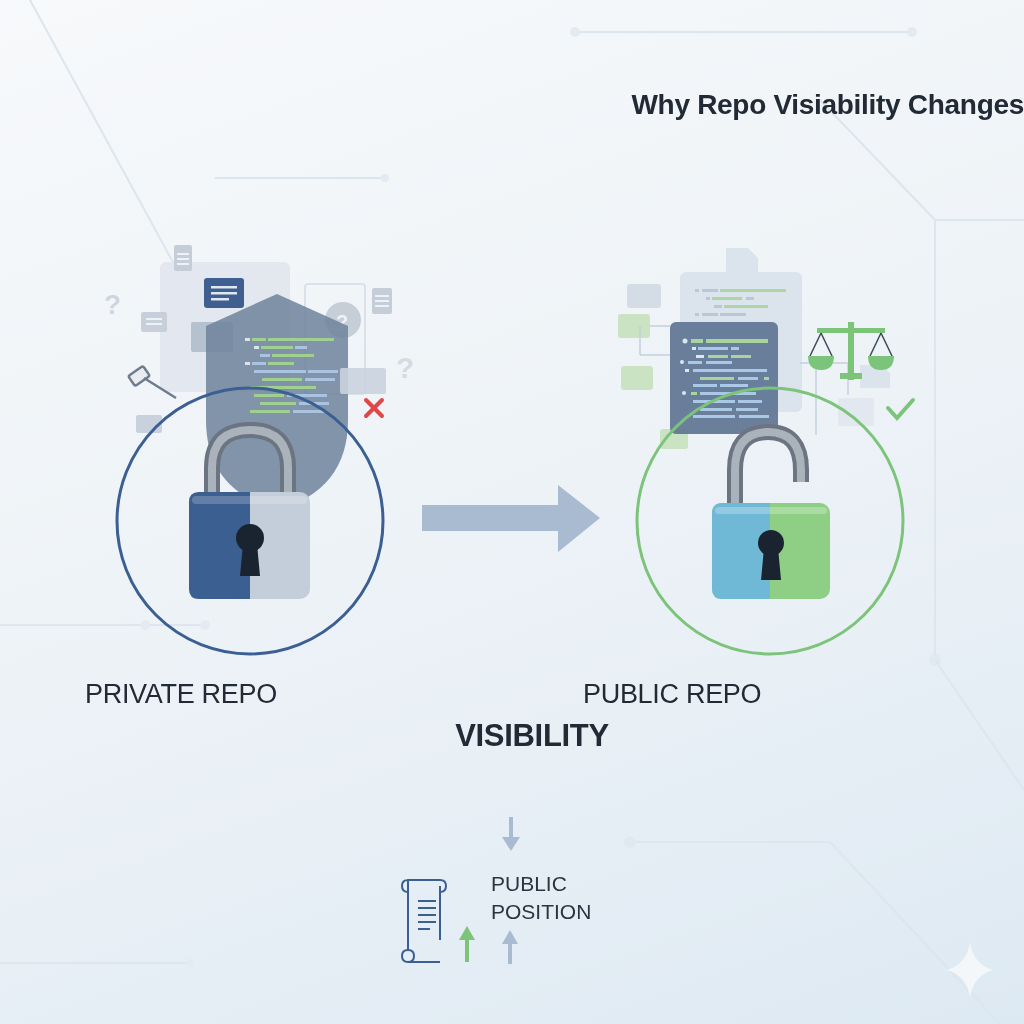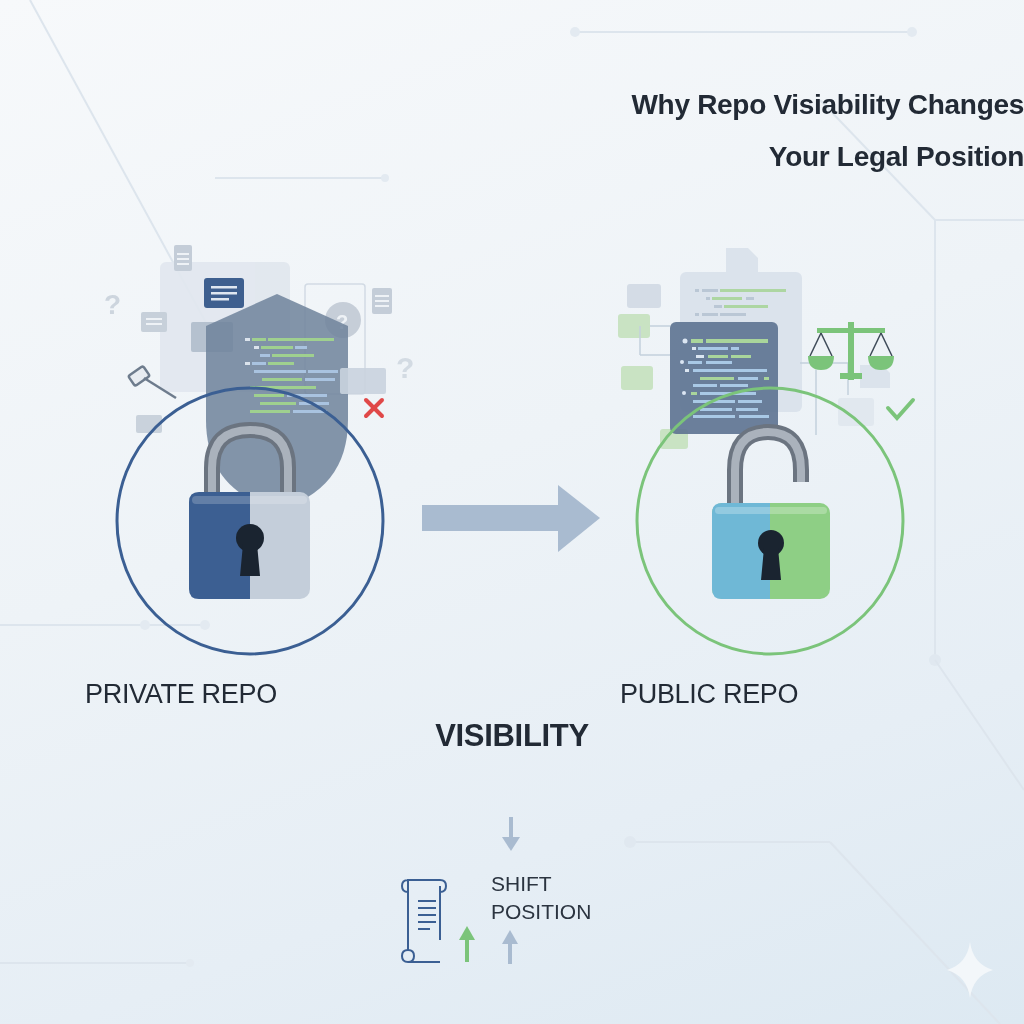--- a/index.html
+++ b/index.html
@@ -17,21 +17,21 @@
       position: absolute; left: 0; top: 62px; width: 1024px;
       text-align: right; font-weight: 700; font-size: 28px; line-height: 52px;
       color: #222a35; letter-spacing: -0.3px; margin-top: 17px;
     }
 
     .repo-label {
       position: absolute; font-size: 27px; color: #222a35; letter-spacing: -0.3px;
       text-align: left; width: 320px;
     }
     .shift-label {
-      position: absolute; left: 362px; top: 716px; width: 300px; text-align: center;
+      position: absolute; left: 382px; top: 716px; width: 300px; text-align: center;
       font-weight: 700; font-size: 31px; line-height: 40px; color: #222a35; letter-spacing: -0.3px;
     }
     .legal-label {
       position: absolute; left: 491px; top: 870px; font-size: 21px; line-height: 28px; color: #2b3440;
     }
   </style>
 </head>
 <body>
 
 <svg class="bg-svg" viewBox="0 0 1024 1024">
@@ -53,21 +53,20 @@
     <line x1="630" y1="842" x2="830" y2="842"></line>
     <circle cx="630" cy="842" r="6" fill="#e0e8f0" stroke="none"></circle>
     <line x1="830" y1="842" x2="1000" y2="1024"></line>
     <line x1="0" y1="963" x2="190" y2="963"></line>
     <circle cx="190" cy="963" r="4" fill="#e3eaf1" stroke="none"></circle>
   </g>
 </svg>
 
 <div class="title">
   <div>Why Repo Visiability Changes</div>
-  <div>Your Legal Position</div>
 </div>
 
 <svg class="abs" style="left:100px;top:230px;" width="330" height="430" viewBox="0 0 330 430">
 
   <g opacity="0.9">
     <rect x="60" y="32" width="130" height="130" rx="6" fill="#e1e7ee"></rect>
     <rect x="205" y="54" width="60" height="110" rx="3" fill="none" stroke="#cfd8e2" stroke-width="1.5"></rect>
     <circle cx="362" cy="54" r="4" fill="#cfd8e2"></circle>
   </g>
   <g>
@@ -243,21 +242,21 @@
     <path d="M135 280 L135 240 Q135 202 168 202 Q201 202 201 240 L201 252" fill="none" stroke="#6b7480" stroke-width="16"></path>
     <path d="M135 280 L135 240 Q135 202 168 202 Q201 202 201 240 L201 252" fill="none" stroke="#aab2bc" stroke-width="8"></path>
     <rect x="112" y="273" width="118" height="96" rx="10" fill="#8ecf85"></rect>
     <path d="M122 273 L170 273 L170 369 L122 369 Q112 369 112 359 L112 283 Q112 273 122 273 Z" fill="#6fb8d6"></path>
     <rect x="115" y="277" width="112" height="7" rx="3.5" fill="#ffffff" opacity="0.25"></rect>
     <circle cx="171" cy="313" r="13" fill="#1a2430"></circle>
     <path d="M164 318 L178 318 L181 350 L161 350 Z" fill="#1a2430"></path>
   </g>
 </svg>
 
-<div class="repo-label" style="left:620px;top:679px;">PUBLIC REPO</div>
+<div class="repo-label" style="left:583px;top:679px;">PUBLIC REPO</div>
 
 <div class="shift-label">
   <div>VISIBILITY</div>
 </div>
 
 <svg class="abs" style="left:498px;top:815px;" width="26" height="40" viewBox="0 0 26 40">
   <rect x="11" y="2" width="4" height="24" fill="#a9bbd0"></rect>
   <polygon points="4,22 22,22 13,36" fill="#a9bbd0"></polygon>
 </svg>
 
@@ -281,19 +280,19 @@
     <rect x="65" y="64" width="4" height="28" fill="#7bc47a"></rect>
     <polygon points="59,70 75,70 67,56" fill="#7bc47a"></polygon>
   </g>
   <g>
     <rect x="108" y="70" width="4" height="24" fill="#a9bbd0"></rect>
     <polygon points="102,74 118,74 110,60" fill="#a9bbd0"></polygon>
   </g>
 </svg>
 
 <div class="legal-label">
-  <div>SHIFT</div>
+  <div>PUBLIC</div>
   <div>POSITION</div>
 </div>
 
 <svg class="abs" style="left:945px;top:940px;" width="50" height="60" viewBox="0 0 50 60">
   <path d="M25 2 Q28 24 48 30 Q28 36 25 58 Q22 36 2 30 Q22 24 25 2 Z" fill="#f3f7fa"></path>
 </svg>
 
 </body></html>

